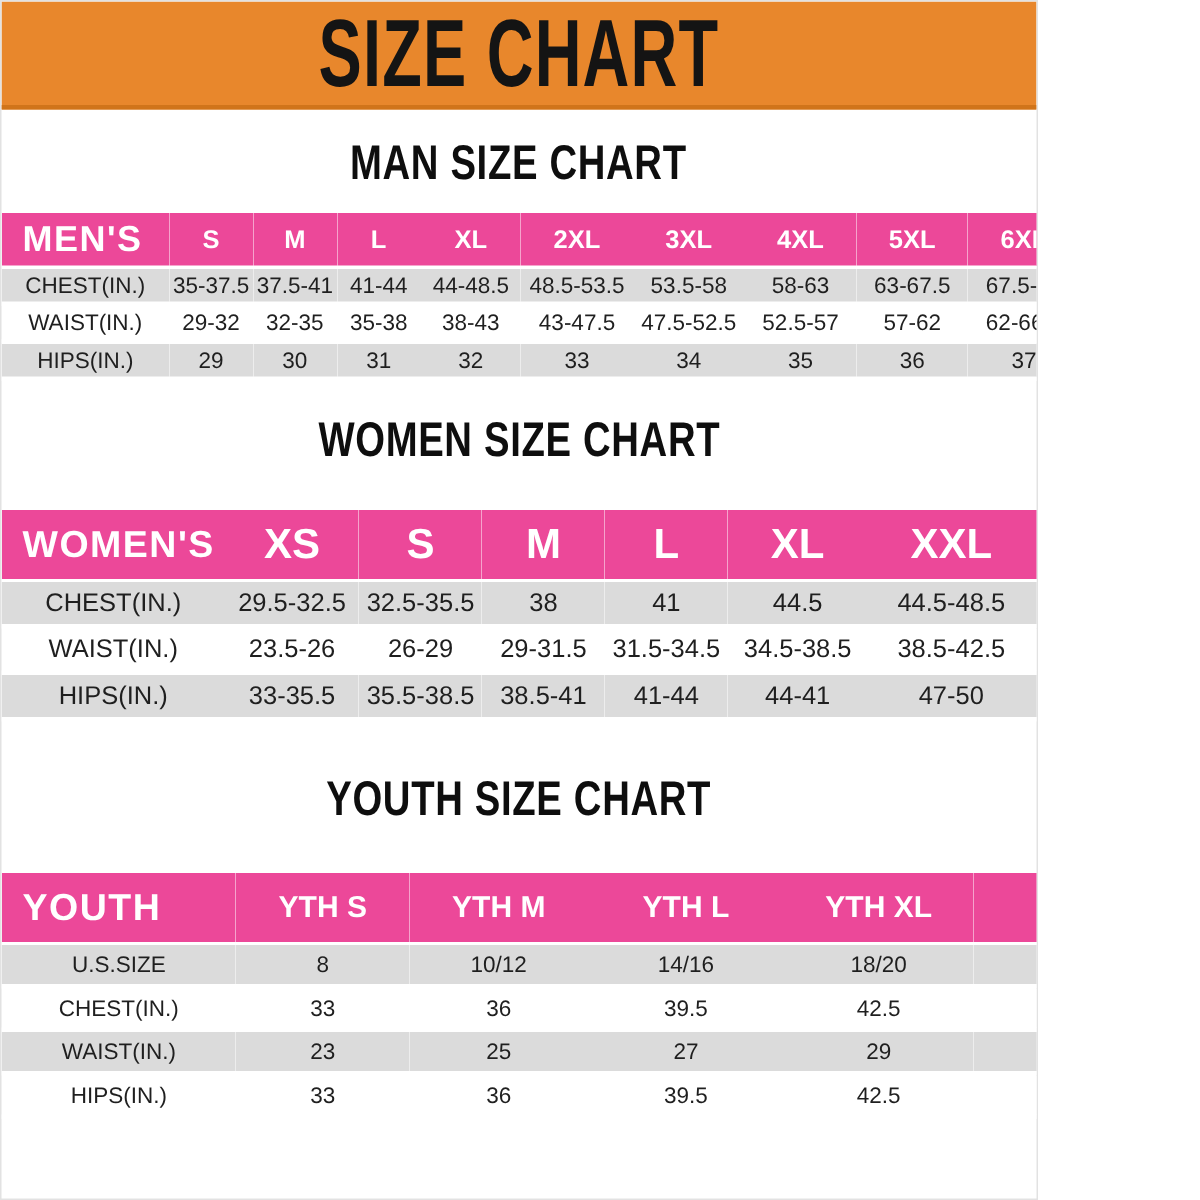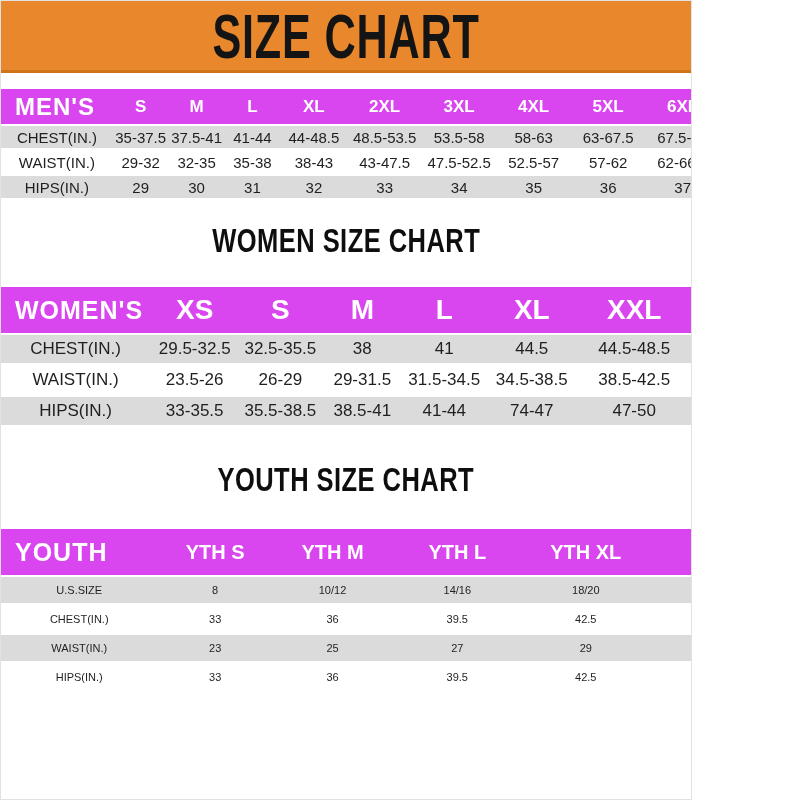--- a/index.html
+++ b/index.html
@@ -49,21 +49,21 @@
     width: 745px;
     margin: 0 auto;
     border-collapse: collapse;
     table-layout: fixed;
   }
   .sec-men   .size-table { margin-top: 16px; }
   .sec-women .size-table { margin-top: 29px; }
   .sec-youth .size-table { margin-top: 32px; }
 
   .head-row th {
-    background: #d946ef;
+    background: #ec4899;
     color: #ffffff;
     font-weight: 700;
     text-align: center;
     white-space: nowrap;
     overflow: hidden;
   }
   .sec-men   .head-row th { height: 33px; font-size: 17px; }
   .sec-women .head-row th { height: 44px; font-size: 28px; }
   .sec-youth .head-row th { height: 44px; font-size: 20px; }
 
@@ -84,21 +84,21 @@
     overflow: hidden;
     padding: 0 2px;
     border-bottom: 3px solid #ffffff;
   }
   .size-table tbody tr:first-child td { border-top: 2px solid #ffffff; }
   .size-table tbody tr:nth-child(odd)  td { background: #DBDBDB; }
   .size-table tbody tr:nth-child(even) td { background: #ffffff; }
 
   .sec-men   tbody td { height: 22px; font-size: 15px; }
   .sec-women tbody td { height: 28px; font-size: 17px; }
-  .sec-youth tbody td { height: 26px; font-size: 11px; }
+  .sec-youth tbody td { height: 26px; font-size: 15px; }
 
   
   .notice { margin: 24px 0 0 30px; }
   .notice p {
     margin: 0 0 6px 0;
     font-size: 21px;
     color: #A63531;
     transform: scaleX(0.93);
     transform-origin: left center;
     white-space: nowrap;
@@ -108,20 +108,21 @@
 <body>
 
 <div class="page">
 
   <header class="banner">
     <span class="banner-title">SIZE CHART</span>
   </header>
 
   <main id="sections">
       <section class="chart-section sec-men">
+        <h2 class="section-title"><span>MAN SIZE CHART</span></h2>
         <table class="size-table">
           <colgroup>
             <col style="width: 15%;">
             <col style="width: 7.5%;">
             <col style="width: 7.5%;">
             <col style="width: 7.5%;">
             <col style="width: 9%;">
             <col style="width: 10%;">
             <col style="width: 10%;">
             <col style="width: 10%;">
@@ -232,21 +233,21 @@
               <td>34.5-38.5</td>
               <td>38.5-42.5</td>
               <td></td>
             </tr>
             <tr>
               <td class="row-label">HIPS(IN.)</td>
               <td>33-35.5</td>
               <td>35.5-38.5</td>
               <td>38.5-41</td>
               <td>41-44</td>
-              <td>74-47</td>
+              <td>44-41</td>
               <td>47-50</td>
               <td></td>
             </tr>
           </tbody>
         </table>
       </section>
       <section class="chart-section sec-youth">
         <h2 class="section-title"><span>YOUTH SIZE CHART</span></h2>
         <table class="size-table">
           <colgroup>

